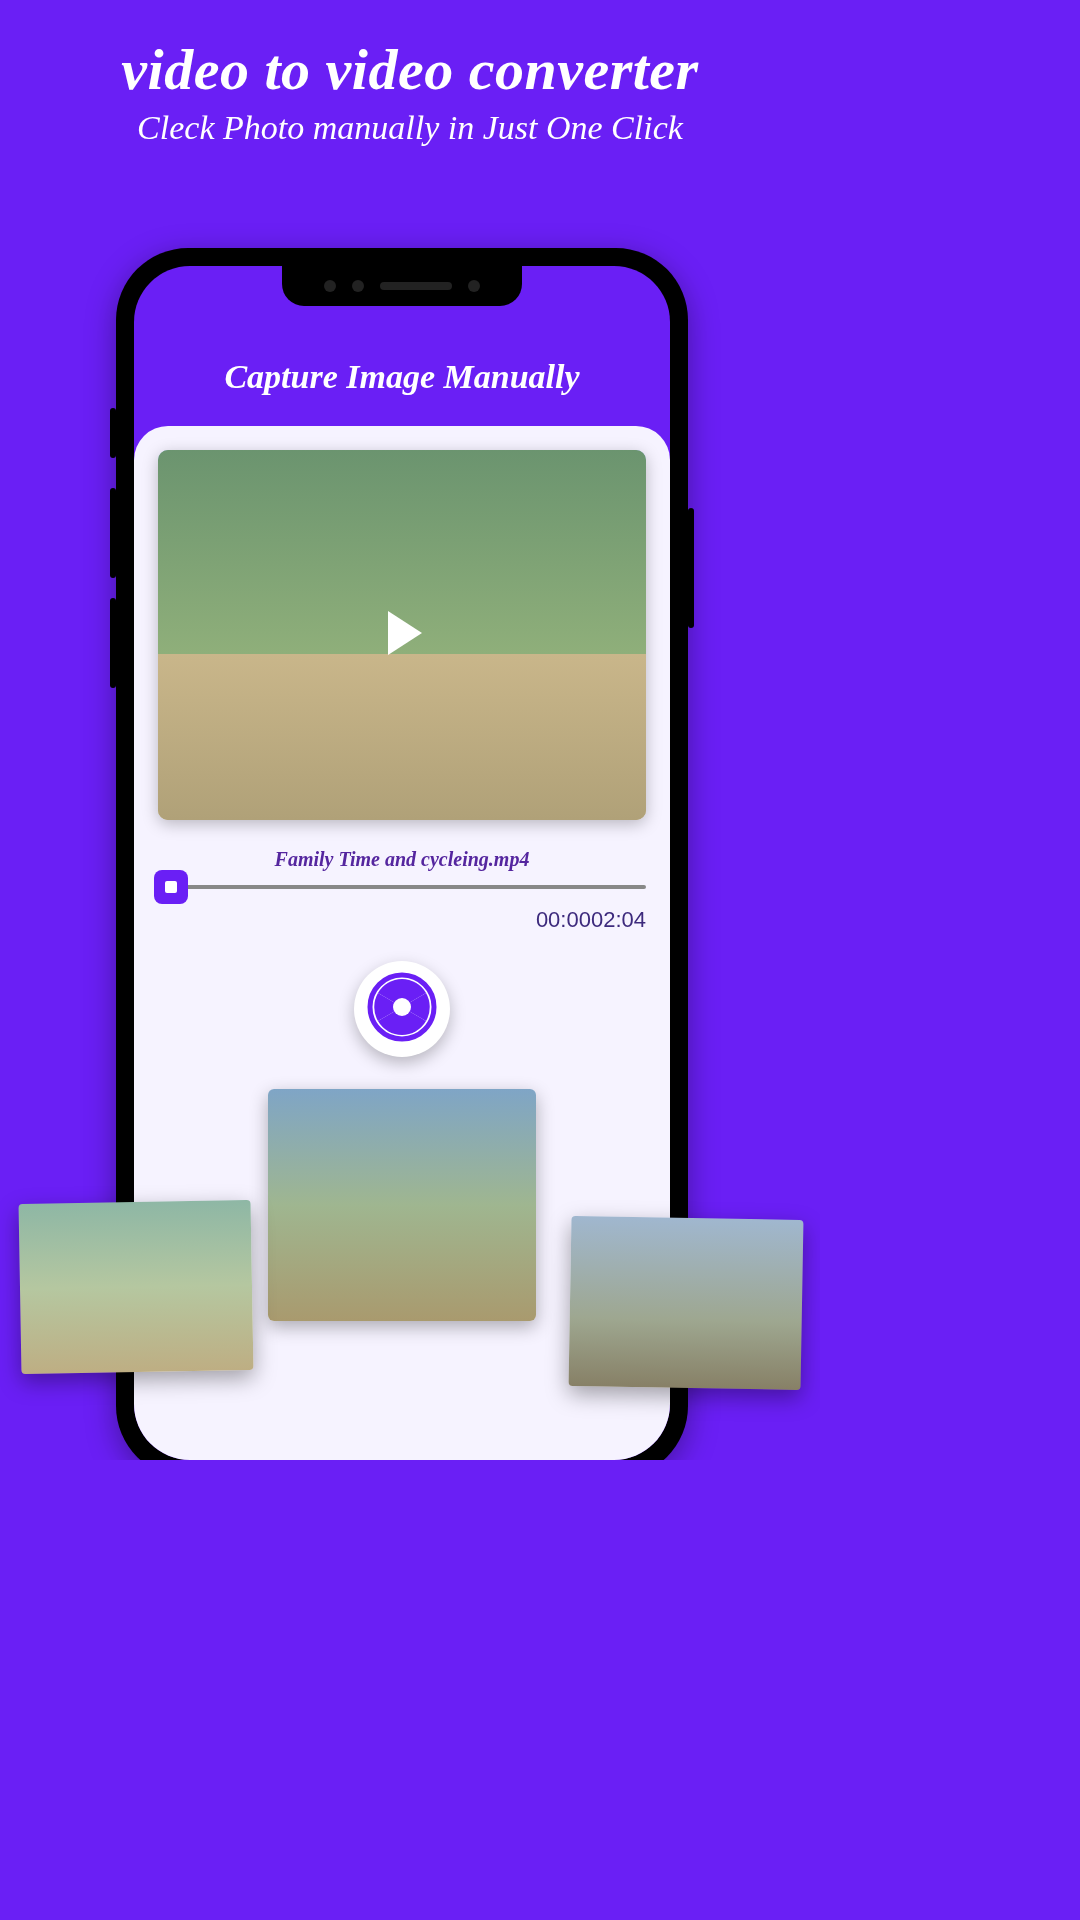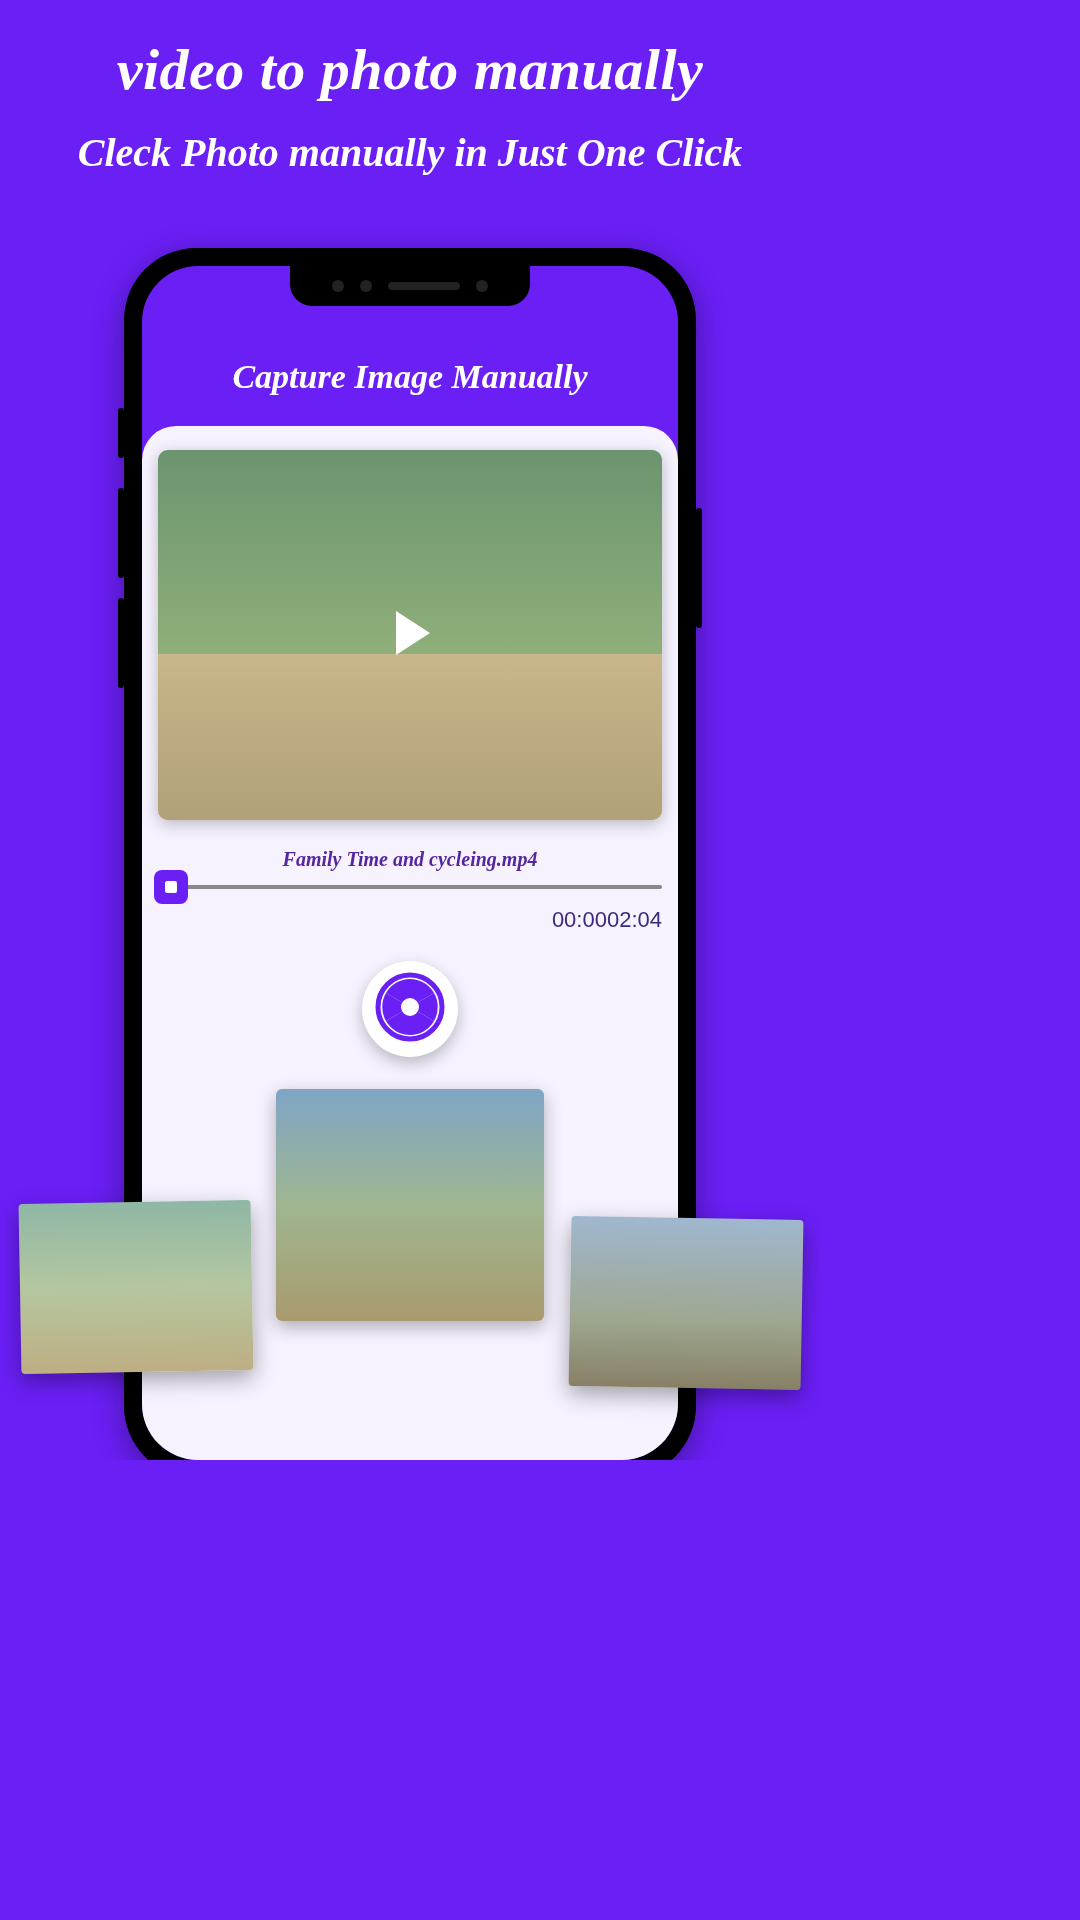--- a/index.html
+++ b/index.html
@@ -17,29 +17,29 @@
   color: #fff;
   padding-top: 36px;
 }
 .hero-title {
   font-size: 58px;
   font-weight: bold;
   font-style: italic;
   letter-spacing: 0.5px;
 }
 .hero-sub {
-  font-size: 40px;
-  font-weight: bold;
-  font-style: italic;
-  margin-top: 26px;
+  font-size: 34px;
+  font-weight: normal;
+  font-style: italic;
+  margin-top: 6px;
 }
 .phone {
   position: absolute;
   top: 248px;
-  left: 124px;
+  left: 116px;
   width: 572px;
   height: 1230px;
 }
 .phone-frame {
   position: absolute;
   inset: 0;
   background: #000;
   border-radius: 72px;
   box-shadow: 0 8px 30px rgba(0,0,0,.35);
 }
@@ -89,21 +89,21 @@
   font-weight: bold;
   font-style: italic;
   margin-top: 92px;
 }
 .card {
   position: absolute;
   top: 160px; left: 0; right: 0; bottom: 0;
   background: #f6f3ff;
   border-top-left-radius: 34px;
   border-top-right-radius: 34px;
-  padding: 24px 16px 0;
+  padding: 24px 24px 0;
 }
 .video-box {
   width: 100%;
   height: 370px;
   border-radius: 10px;
   background: linear-gradient(180deg,#8fb0d9 0%,#9fc1a0 45%,#b9a874 100%);
   box-shadow: 0 4px 16px rgba(0,0,0,.25);
   position: relative;
   overflow: hidden;
 }
@@ -188,21 +188,21 @@
 .fl-right {
   right: 18px; bottom: 72px;
   background: linear-gradient(180deg,#a0b7cf 0%,#9ea790 60%,#878066 100%);
   transform: rotate(1deg);
 }
 </style>
 </head>
 <body>
 
 <div class="hero">
-  <div class="hero-title">video to photo manually</div>
+  <div class="hero-title">video to video converter</div>
   <div class="hero-sub">Cleck Photo manually in Just One Click</div>
 </div>
 
 <div class="phone">
   <div class="side-btn sb-left1"></div>
   <div class="side-btn sb-left2"></div>
   <div class="side-btn sb-left3"></div>
   <div class="side-btn sb-right"></div>
   <div class="phone-frame"></div>
   <div class="phone-screen">

